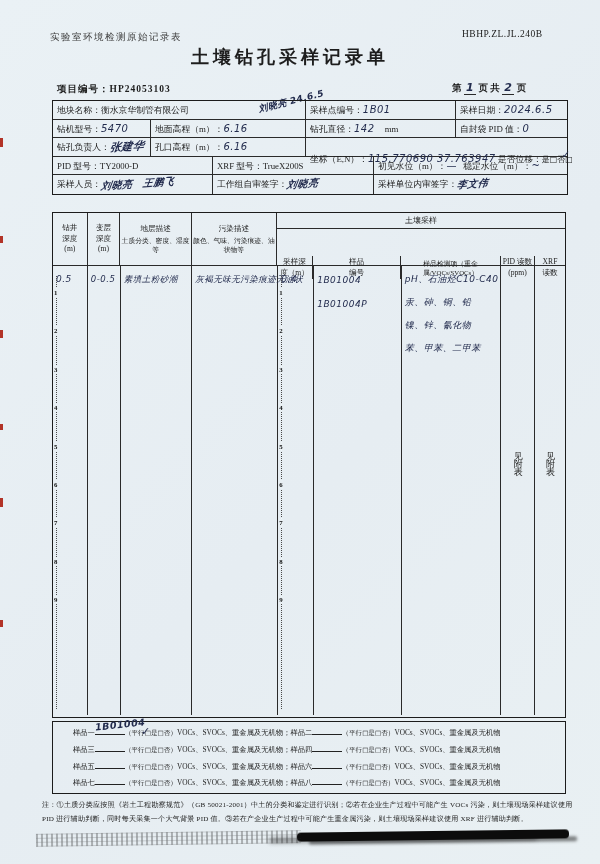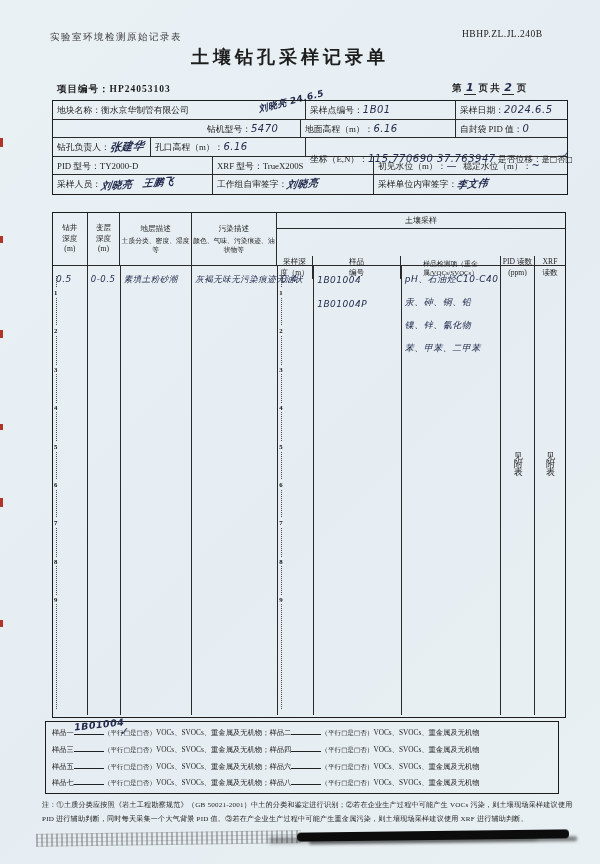--- a/index.html
+++ b/index.html
@@ -51,22 +51,22 @@
   .gc .hw{font-size:9px;}
   .tickline{position:absolute;left:3px;top:10px;bottom:6px;width:0;border-left:1px dotted #4a4a4a;}
   .tick{position:absolute;left:1px;font-size:6.8px;font-weight:bold;color:#101010;
         font-family:"Liberation Serif",serif;font-style:normal;background:#e8eff3;line-height:7px;padding:1px 0;}
   .nowrapover{white-space:nowrap;overflow:visible;display:inline-block;}
   .sampleno{line-height:24px;}
   .items div{line-height:23px;white-space:nowrap;}
   .vtext{writing-mode:vertical-rl;text-orientation:upright;font-size:9px;letter-spacing:8px;
          position:absolute;top:178px;left:50%;transform:translateX(-50%);color:#20201f;}
   
-  .samples{left:45px;top:721px;width:514px;height:73px;border:1.6px solid #1c1c1c;box-sizing:border-box;
-           font-size:7.3px;padding:3px 4px 0 6px;line-height:16.8px;white-space:nowrap;}
+  .samples{left:52px;top:721px;width:514px;height:73px;border:1.6px solid #1c1c1c;box-sizing:border-box;
+           font-size:7.3px;padding:3px 4px 0 20px;line-height:16.8px;white-space:nowrap;}
   .blank{display:inline-block;width:30px;border-bottom:1px solid #222;height:8px;position:relative;vertical-align:baseline;}
   .blank .hw{position:absolute;left:0;top:-9px;font-size:9.5px;transform:rotate(-6deg);font-weight:bold;}
   .par{font-family:"DejaVu Sans",sans-serif;font-size:6.6px;position:relative;}
   .par .check{left:16px;top:-5px;}
   
   .note{left:42px;top:799px;width:540px;font-size:7.1px;line-height:13.5px;color:#242424;letter-spacing:.2px;}
   
   .scribble{left:258px;top:95px;font-size:9px;transform:rotate(-14deg);font-weight:bold;white-space:nowrap;}
   .smudge{left:297px;top:831px;width:272px;height:9px;background:#0c0c0c;border-radius:4px;
           transform:rotate(-.7deg);filter:blur(.4px);
@@ -106,20 +106,24 @@
       <div class="icell" style="width:111px">
         <span>采样日期：</span><span class="hw">2024.6.5</span>
       </div>
     </div>
     <div class="irow">
       <div class="icell" style="width:98px">
         <span>钻机型号：</span><span class="hw">5470</span>
       </div>
       <div class="icell" style="width:155px">
         <span>地面高程（m）：</span><span class="hw">6.16</span>
+      </div>
+      <div class="icell" style="width:150px">
+        <span>钻孔直径：</span><span class="hw">142</span>
+        <span style="margin-left:8px">mm</span>
       </div>
       <div class="icell" style="width:111px">
         <span>自封袋 PID 值：</span><span class="hw">0</span>
       </div>
     </div>
     <div class="irow">
       <div class="icell" style="width:98px">
         <span>钻孔负责人：</span><span class="hw sig" style="font-size:11px">张建华</span>
       </div>
       <div class="icell" style="width:155px">

